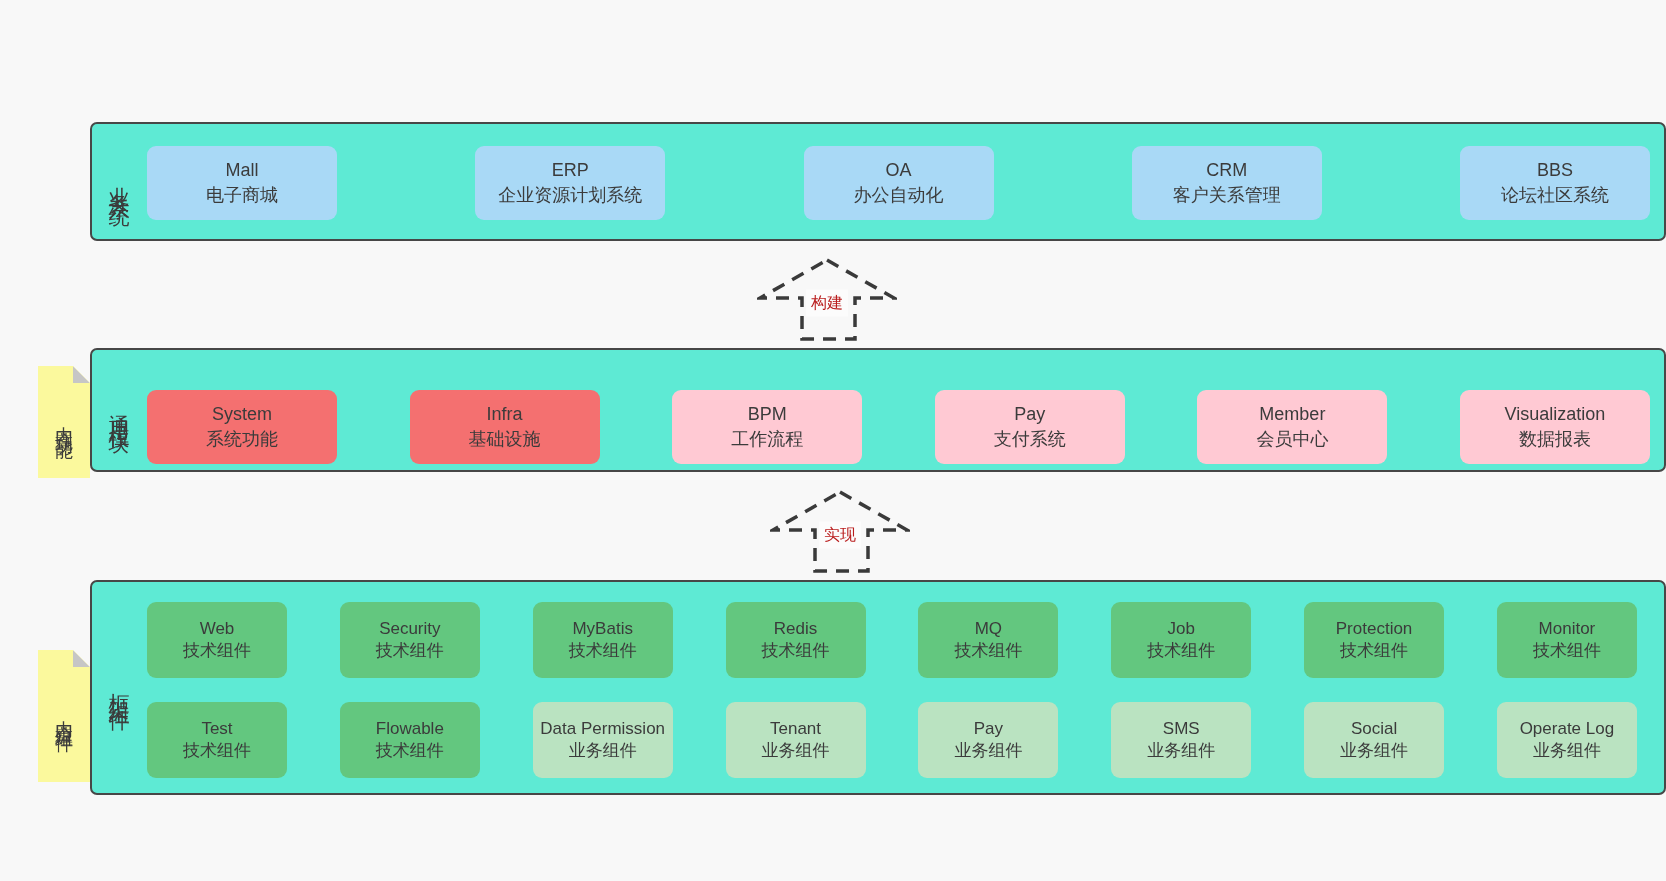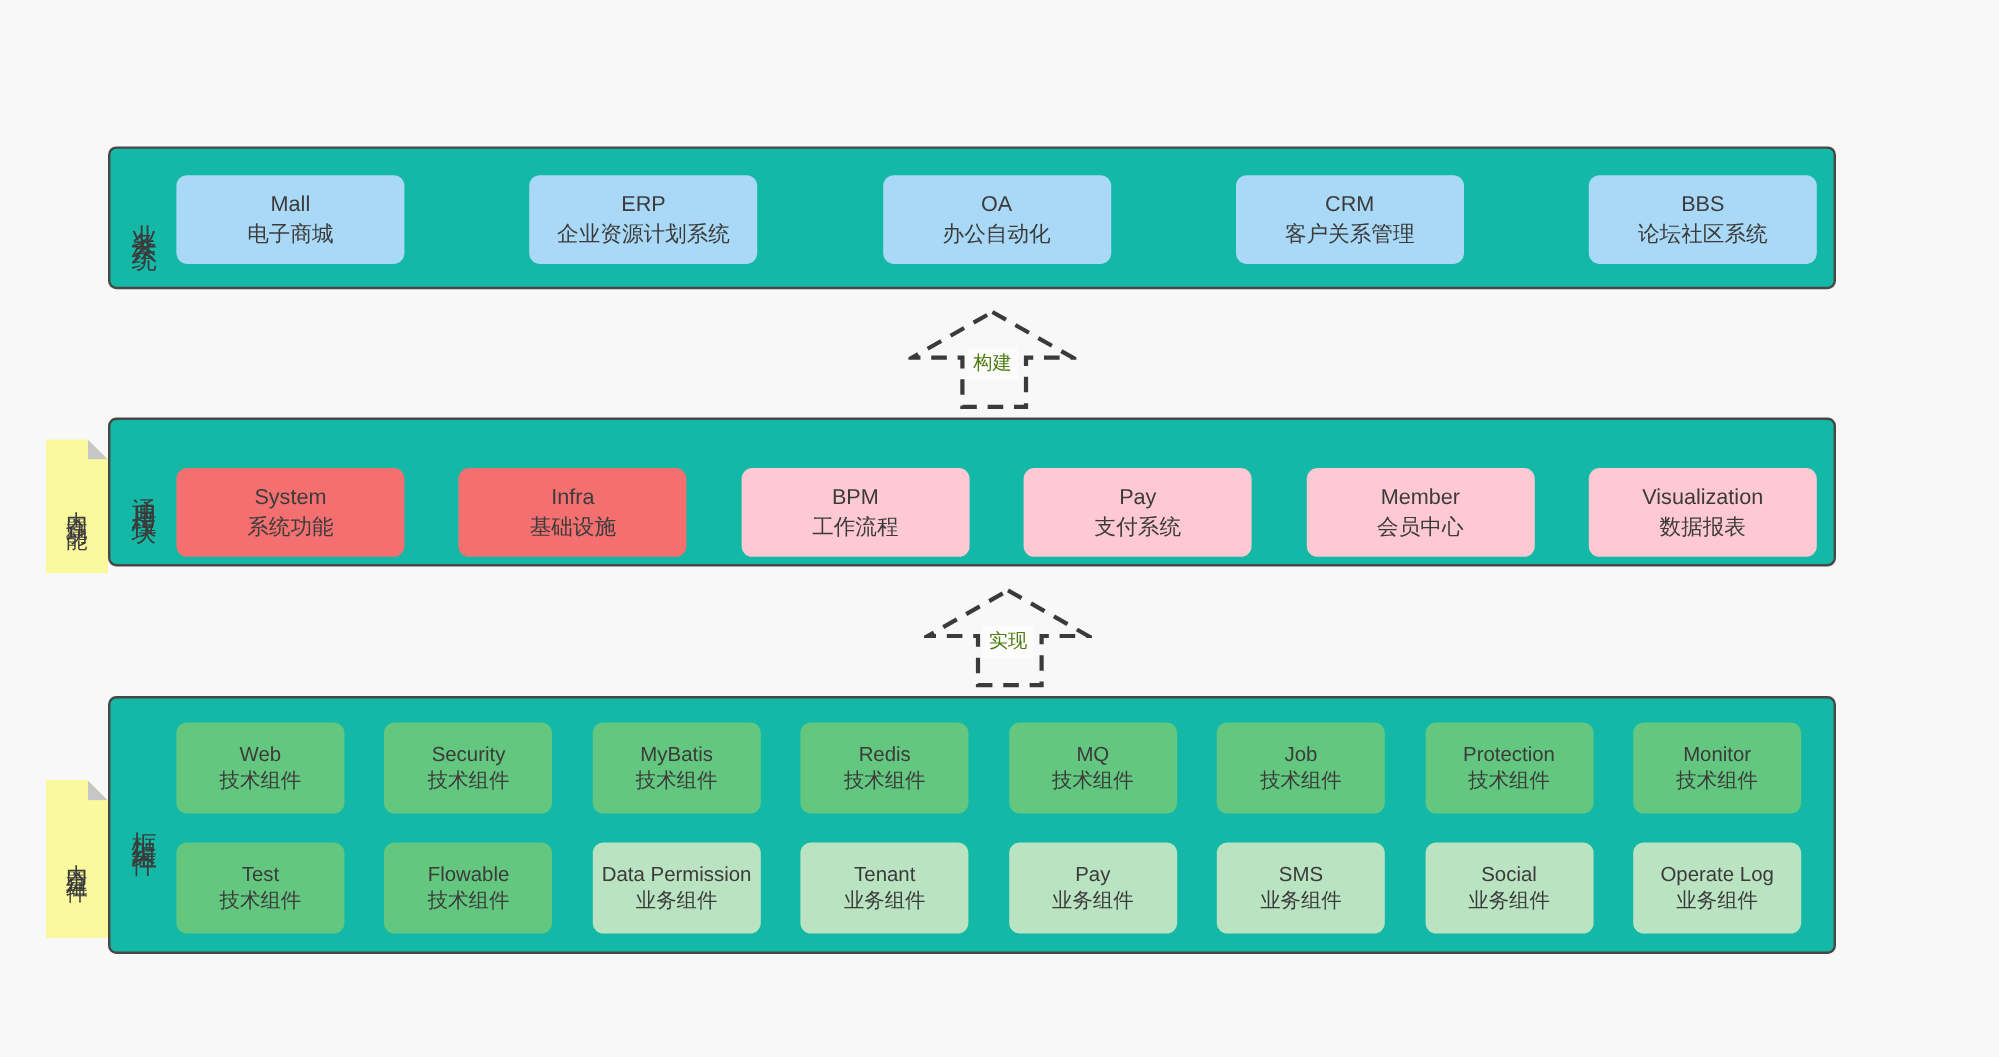--- a/index.html
+++ b/index.html
@@ -8,22 +8,22 @@
     background:#f8f8f8;
     font-family:"Liberation Sans","DejaVu Sans",sans-serif;
     color:#3b3b3b;
     position:relative;
     overflow:hidden;
   }
 
   .panel {
     position:absolute;
     left:90px;
-    width:1440px;
-    background:#14b8a6;
+    width:1576px;
+    background:#5eead4;
     border:2px solid #474747;
     border-radius:7px;
     z-index:2;
   }
   #panel-business  { top:122px; height:119px; }
   #panel-modules   { top:348px; height:124px; }
   #panel-framework { top:580px; height:215px; }
 
   .vlabel {
     position:absolute;
@@ -111,21 +111,21 @@
   #arrow-implement { left:770px; top:489px; }
   .arrow svg { display:block; width:140px; height:85px; }
   .arrow .alabel {
     position:absolute;
     left:50%; top:46px;
     transform:translate(-50%,-50%);
     background:#fcfcfc;
     padding:3px 5px;
     font-size:16px;
     white-space:nowrap;
-    color:#4d7c0f;
+    color:#b91c1c;
   }
 </style>
 </head>
 <body>
 
 <div class="panel" id="panel-business">
   <div class="vlabel">业务系统</div>
   <div class="boxrow">
     <div class="box blue">
       <span>Mall</span>

